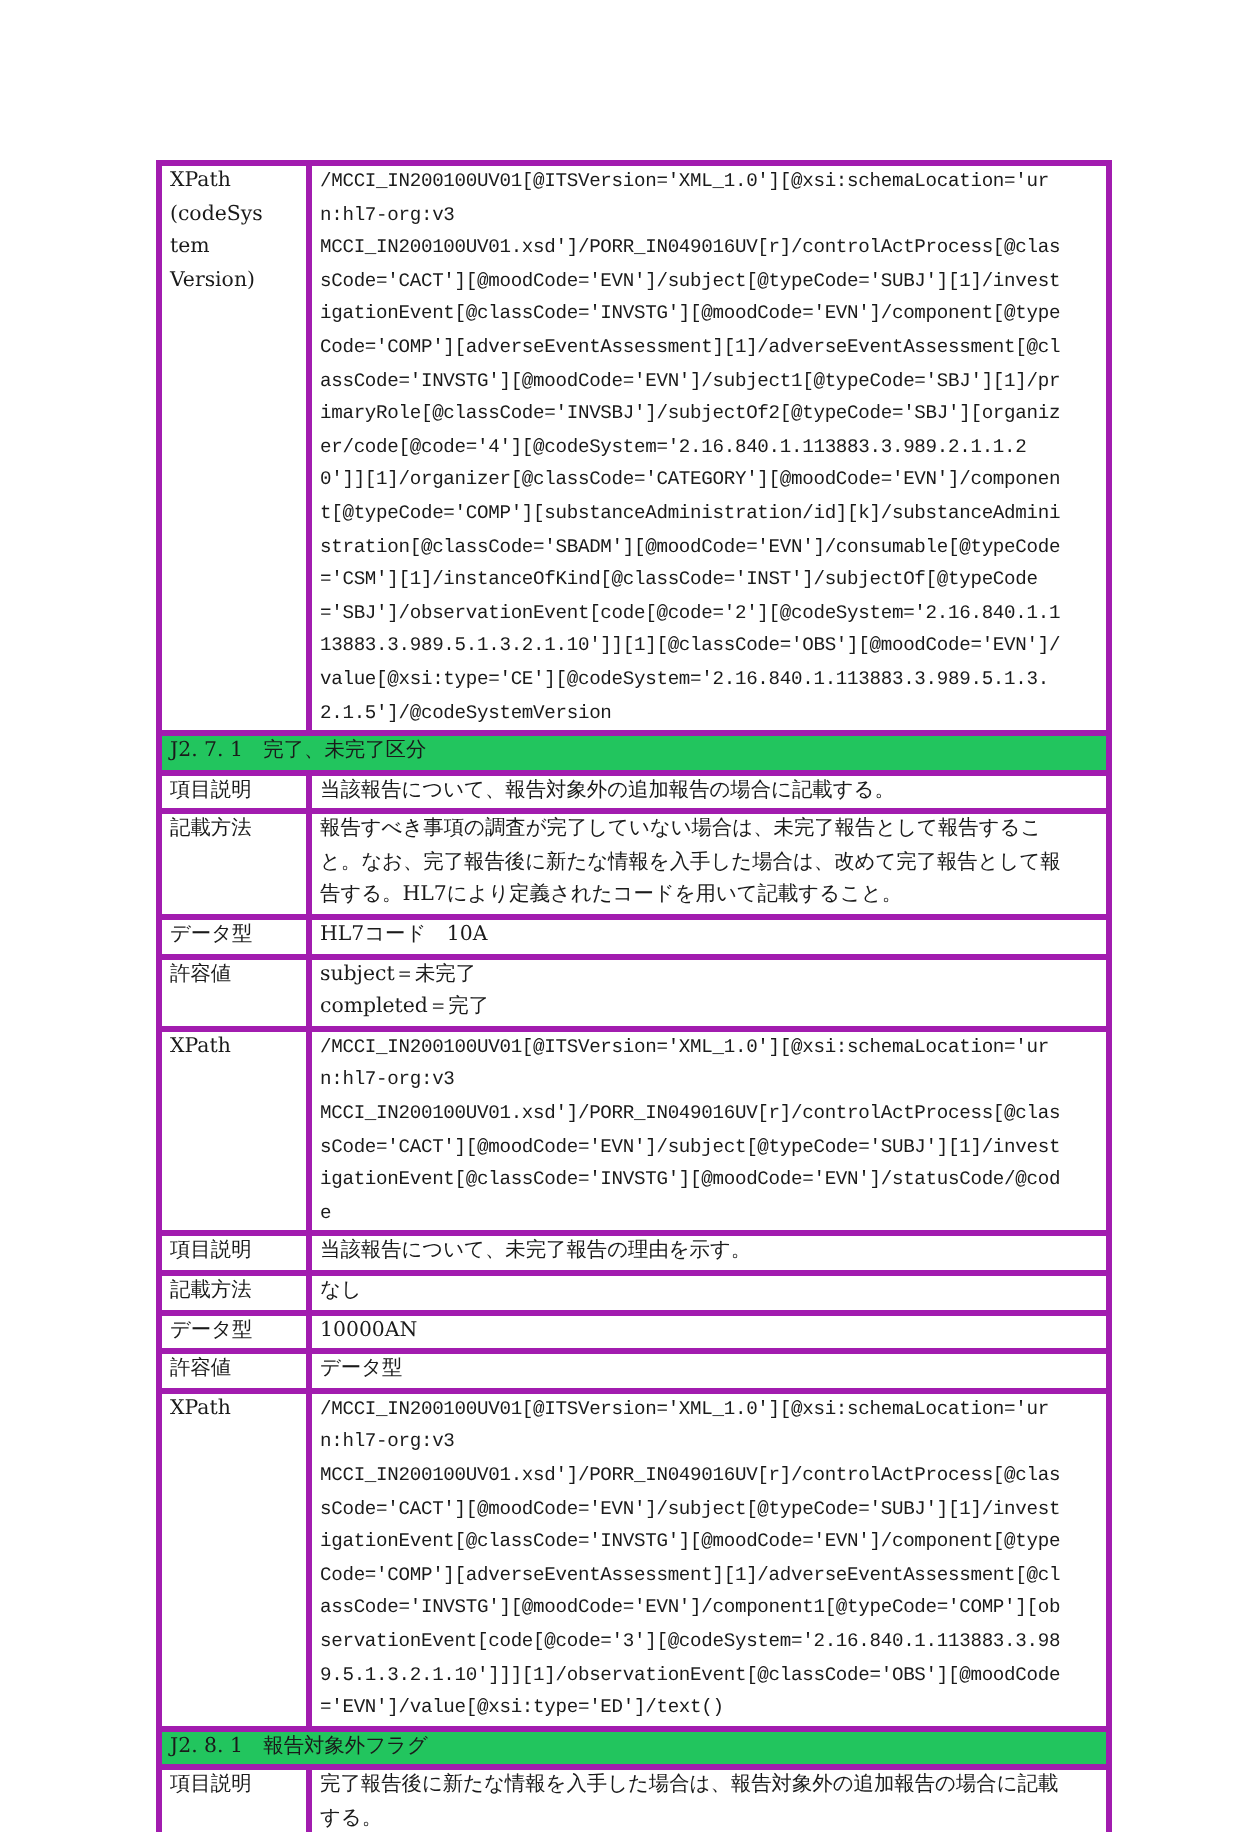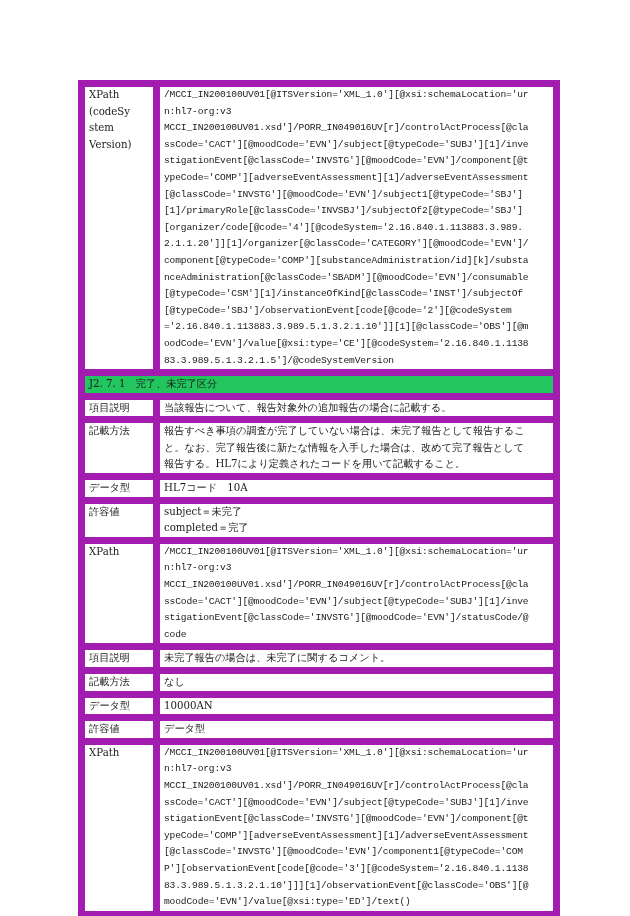--- a/index.html
+++ b/index.html
@@ -1,20 +1,20 @@
 <!DOCTYPE html>
 <html><head>
 <meta charset="utf-8">
 <style>
   html, body { margin: 0; padding: 0; background: #ffffff; }
   body { width: 630px; height: 916px; position: relative; overflow: hidden;
          font-family: "DejaVu Serif", "Liberation Serif", serif; color: #1a1a1a; }
   table.spec { position: absolute; left: 78px; top: 80px; width: 475px;
                border-collapse: collapse; table-layout: fixed; font-size: 10.2px; line-height: 16.6px; }
-  table.spec td { border: 7px solid #a21caf; padding: 0 20px 0 4px; vertical-align: top;
+  table.spec td { border: 3px solid #a21caf; padding: 0 20px 0 4px; vertical-align: top;
                   word-break: break-all; overflow-wrap: anywhere; }
   table.spec col.c1 { width: 75px; }
   table.spec col.c2 { width: 400px; }
   td.label { white-space: pre-line; }
   td.value { white-space: pre-line; }
   tr.section td { background: #22c55e; }
   .mono { font-family: Liberation Mono, monospace; font-size: 9.6px; letter-spacing: -0.15px; }
   tr.cut td { border-bottom: none; }
 </style>
 </head>
@@ -53,37 +53,40 @@
         <td class="value">subject＝未完了
 completed＝完了</td>
       </tr>
       <tr>
         <td class="label">XPath</td>
         <td class="value mono">/MCCI_IN200100UV01[@ITSVersion='XML_1.0'][@xsi:schemaLocation='urn:hl7-org:v3
 MCCI_IN200100UV01.xsd']/PORR_IN049016UV[r]/controlActProcess[@classCode='CACT'][@moodCode='EVN']/subject[@typeCode='SUBJ'][1]/investigationEvent[@classCode='INVSTG'][@moodCode='EVN']/statusCode/@code</td>
       </tr>
       <tr>
         <td class="label">項目説明</td>
-        <td class="value">未完了報告の場合は、未完了に関するコメント。</td>
+        <td class="value">当該報告について、未完了報告の理由を示す。</td>
       </tr>
       <tr>
         <td class="label">記載方法</td>
         <td class="value">なし</td>
       </tr>
       <tr>
         <td class="label">データ型</td>
         <td class="value">10000AN</td>
       </tr>
       <tr>
         <td class="label">許容値</td>
         <td class="value">データ型</td>
       </tr>
       <tr>
         <td class="label">XPath</td>
         <td class="value mono">/MCCI_IN200100UV01[@ITSVersion='XML_1.0'][@xsi:schemaLocation='urn:hl7-org:v3
 MCCI_IN200100UV01.xsd']/PORR_IN049016UV[r]/controlActProcess[@classCode='CACT'][@moodCode='EVN']/subject[@typeCode='SUBJ'][1]/investigationEvent[@classCode='INVSTG'][@moodCode='EVN']/component[@typeCode='COMP'][adverseEventAssessment][1]/adverseEventAssessment[@classCode='INVSTG'][@moodCode='EVN']/component1[@typeCode='COMP'][observationEvent[code[@code='3'][@codeSystem='2.16.840.1.113883.3.989.5.1.3.2.1.10']]][1]/observationEvent[@classCode='OBS'][@moodCode='EVN']/value[@xsi:type='ED']/text()</td>
       </tr>
+      <tr class="section">
+        <td colspan="2">J2. 8. 1　報告対象外フラグ</td>
+      </tr>
       <tr class="cut">
         <td class="label">項目説明</td>
         <td class="value">完了報告後に新たな情報を入手した場合は、報告対象外の追加報告の場合に記載する。</td>
       </tr>
     </tbody>
 </table>
 
 </body></html>

